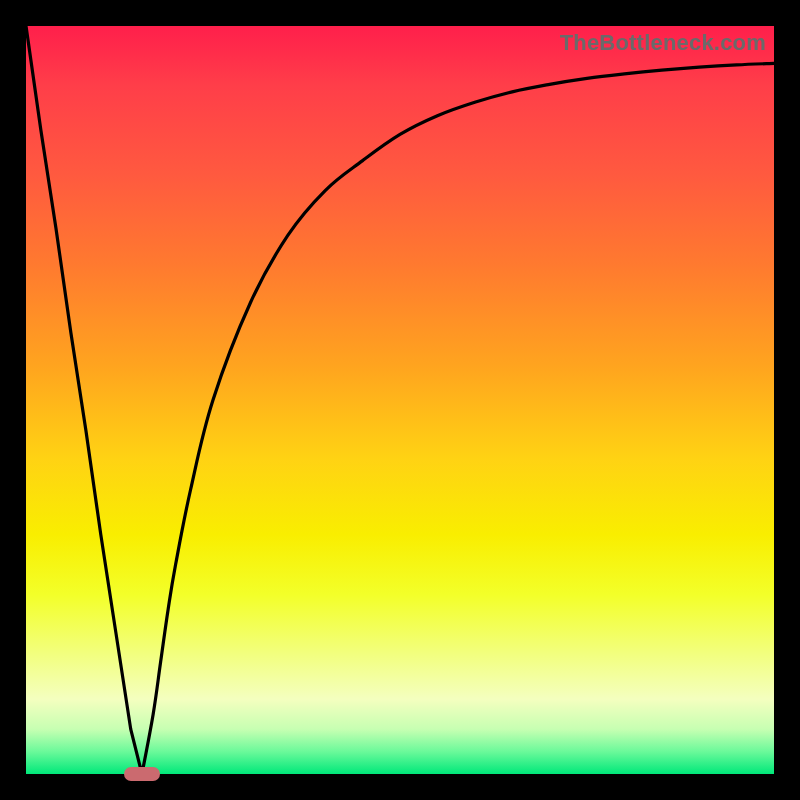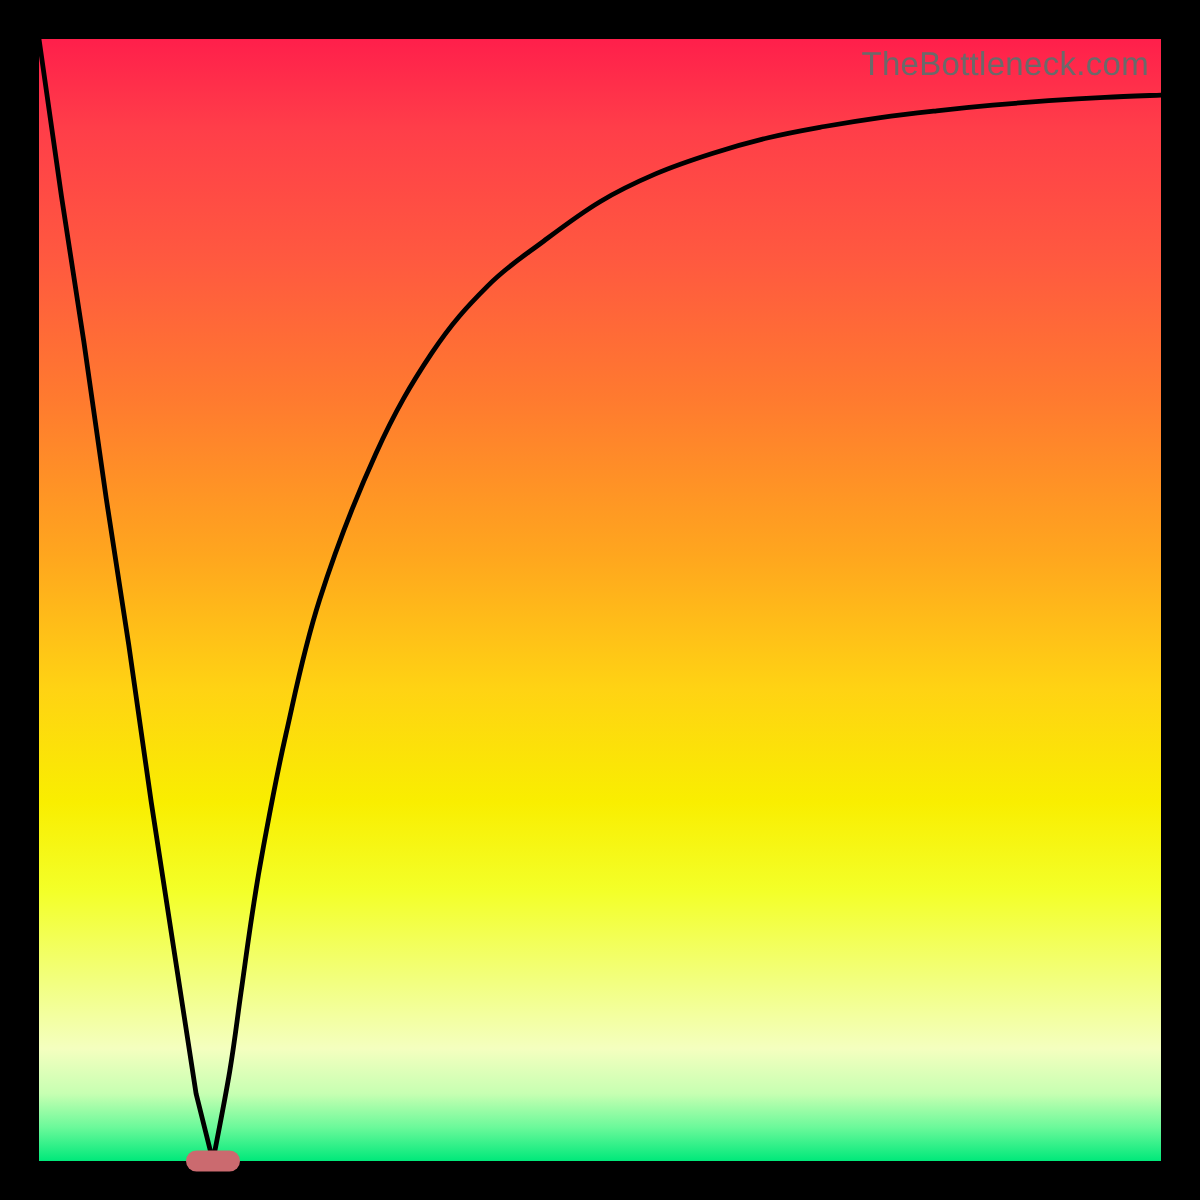--- a/index.html
+++ b/index.html
@@ -38,21 +38,21 @@
       #c7ffb2 94%,
       #6bf99a 97%,
       #00e87a 100%
     );
   }
   .attribution {
     position: absolute;
     top: 4px;
     right: 8px;
     font-size: 22px;
-    font-weight: 400;
+    font-weight: 700;
     color: #6a6a6a;
     letter-spacing: 0.2px;
     pointer-events: none;
   }
   svg.curve {
     position: absolute;
     left: 0;
     top: 0;
     width: 748px;
     height: 748px;

